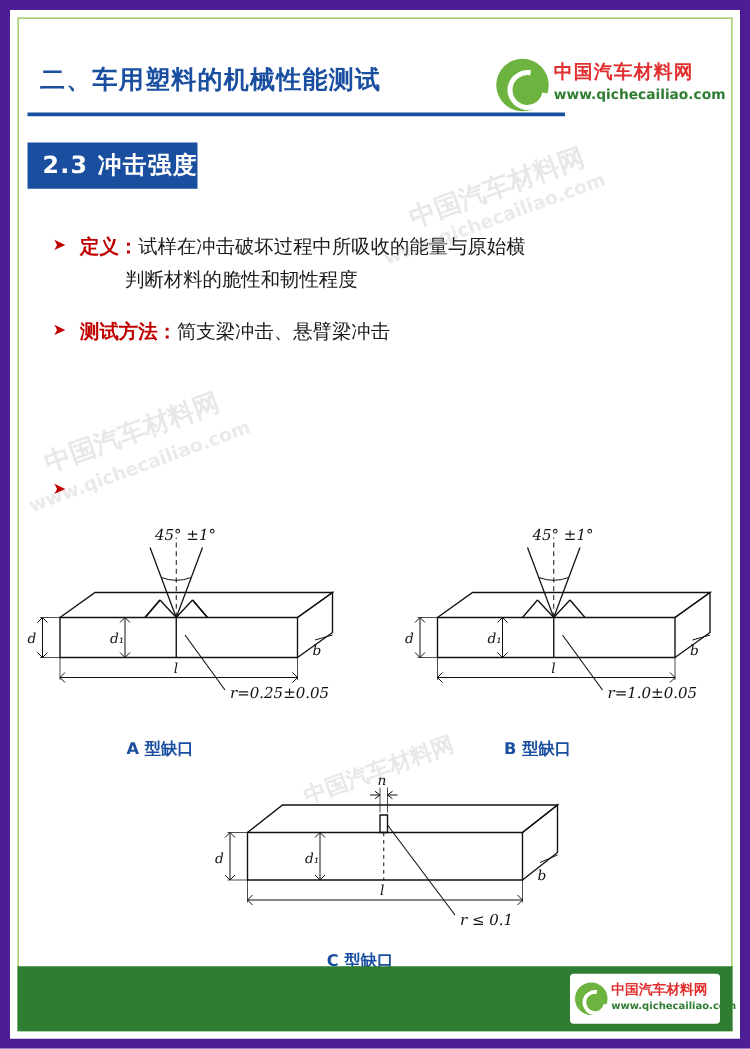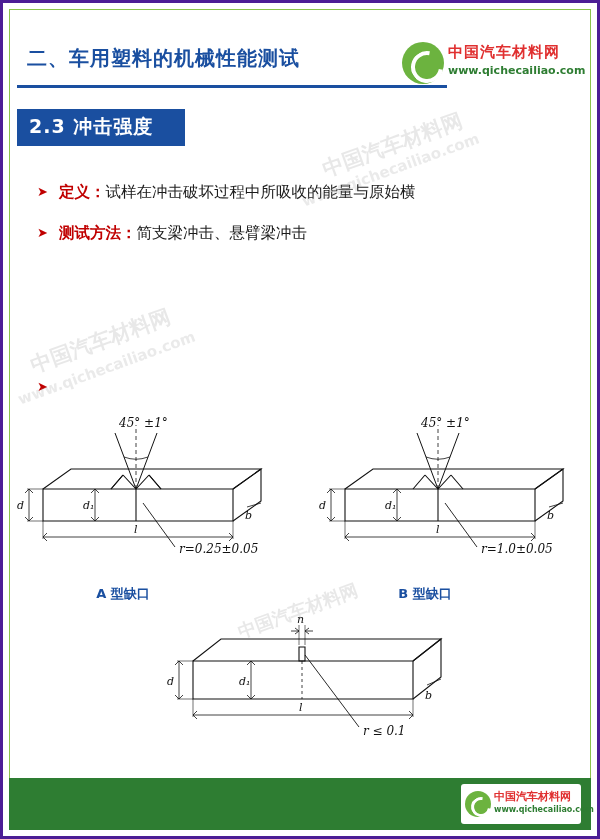--- a/index.html
+++ b/index.html
@@ -5,21 +5,21 @@
   html,body{margin:0;padding:0;}
   body{
     width:600px;height:839px;
     background:#ffffff;
     font-family:"DejaVu Sans","Liberation Sans",sans-serif;
     position:relative;
     overflow:hidden;
   }
   .page{
     position:absolute;inset:0;
-    border:3px solid #4c1d95;
+    border:8px solid #4c1d95;
     box-sizing:border-box;
     background:#fff;
   }
   .inner-border{
     position:absolute;left:6px;top:6px;right:6px;bottom:6px;
     border:1px solid #8bc34a;
     box-sizing:border-box;
     pointer-events:none;
   }
 
@@ -55,21 +55,21 @@
   .logo-text2{
     position:absolute;left:46px;top:25px;
     font-size:11px;font-weight:bold;color:#2e7d32;letter-spacing:0px;
   }
 
   
   .section-tag{
     position:absolute;left:14px;top:106px;
     background:#1a4fa0;color:#fff;
     font-size:19px;font-weight:bold;
-    padding:5px 32px 6px 12px;
+    padding:5px 0 6px 12px;
     letter-spacing:1px;
   }
 
   
   .bullets{position:absolute;left:34px;top:176px;right:30px;}
   .bullet{
     position:relative;padding-left:22px;margin-bottom:10px;
     font-size:15.5px;color:#222;line-height:1.75;
   }
   .bullet .arrow{
@@ -161,20 +161,21 @@
     </div>
   </div>
 
   <div class="section-tag">2.3 冲击强度</div>
 
   <div class="bullets">
 
     <div class="bullet">
       <span class="arrow">➤</span>
       <span class="lead">定义：</span><span class="body-txt">试样在冲击破坏过程中所吸收的能量与原始横</span>
+      <span class="indent-line body-txt">判断材料的脆性和韧性程度</span>
     </div>
 
     <div class="bullet" style="margin-top:14px;">
       <span class="arrow">➤</span>
       <span class="lead">测试方法：</span><span class="body-txt">简支梁冲击、悬臂梁冲击</span>
     </div>
   </div>
 
   <div class="bullet-3">
     <span class="arrow">➤</span>
@@ -291,20 +292,21 @@
         <text x="164" y="274" font-style="italic" font-size="11">d</text>
         <text x="236" y="274" font-style="italic" font-size="11">d₁</text>
         <text x="296" y="300" font-style="italic" font-size="11">l</text>
         <text x="422" y="288" font-style="italic" font-size="11">b</text>
       </g>
     </svg>
   </div>
 
   <div class="fig-caption fig-b-cap">B 型缺口</div>
   <div class="fig-caption fig-a-cap">A 型缺口</div>
+  <div class="fig-caption fig-c-cap">C 型缺口</div>
 
   <div class="wm" style="left:316px;top:128px;">中国汽车材料网</div>
   <div class="wm2" style="left:294px;top:158px;">www.qichecailiao.com</div>
   <div class="wm" style="left:24px;top:324px;">中国汽车材料网</div>
   <div class="wm2" style="left:10px;top:356px;">www.qichecailiao.com</div>
   <div class="wm" style="left:232px;top:596px;font-size:18px;">中国汽车材料网</div>
 
   <div class="footer">
     <div class="footer-logo">
       <div class="fl-circle"></div>

